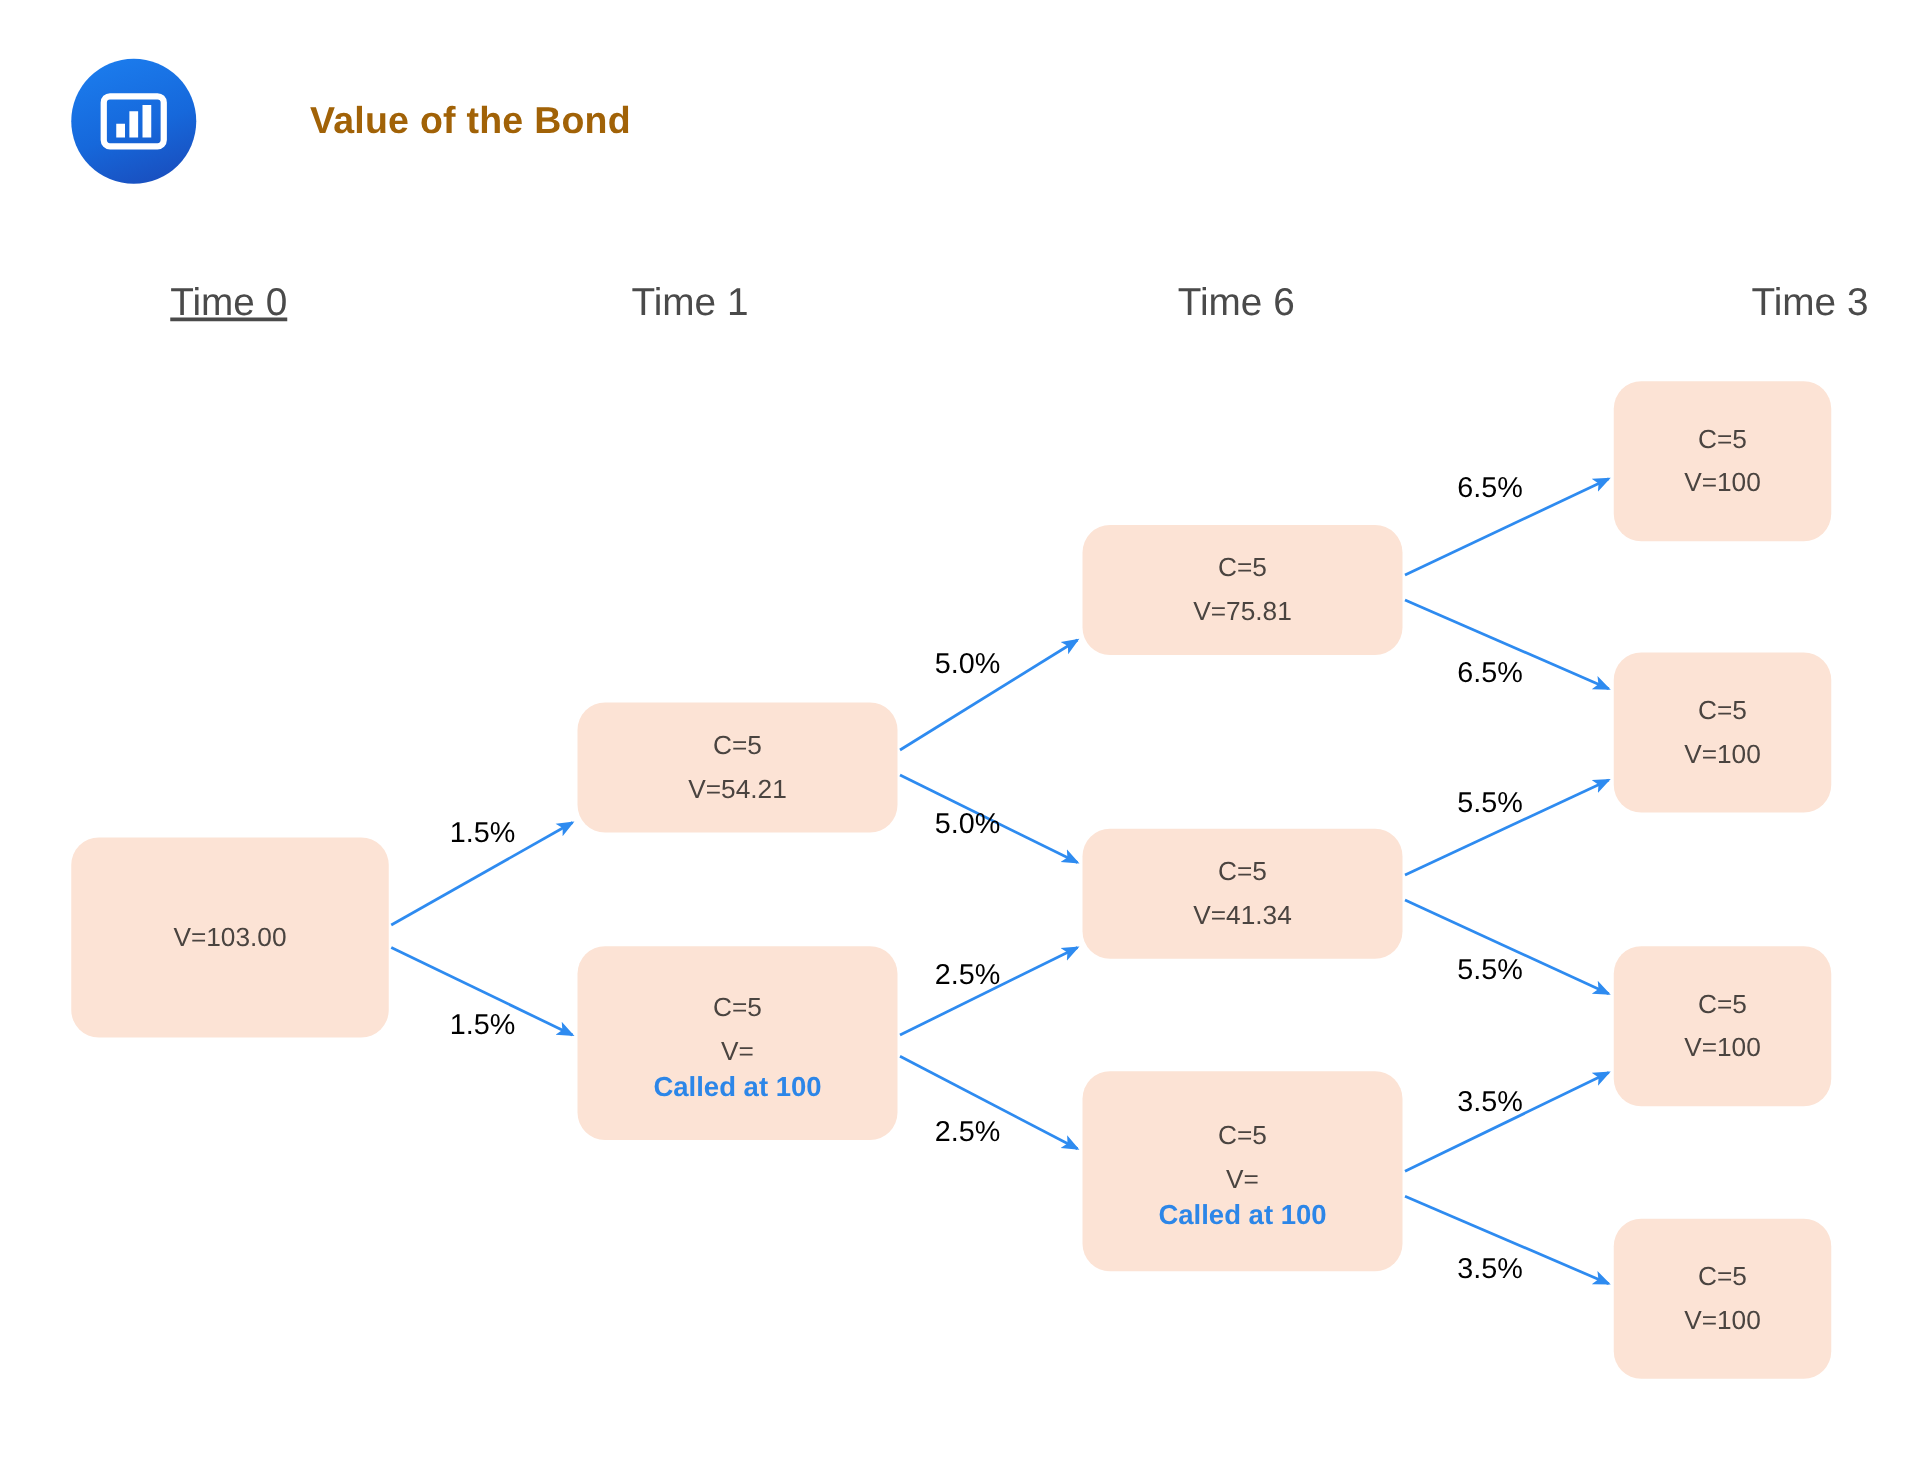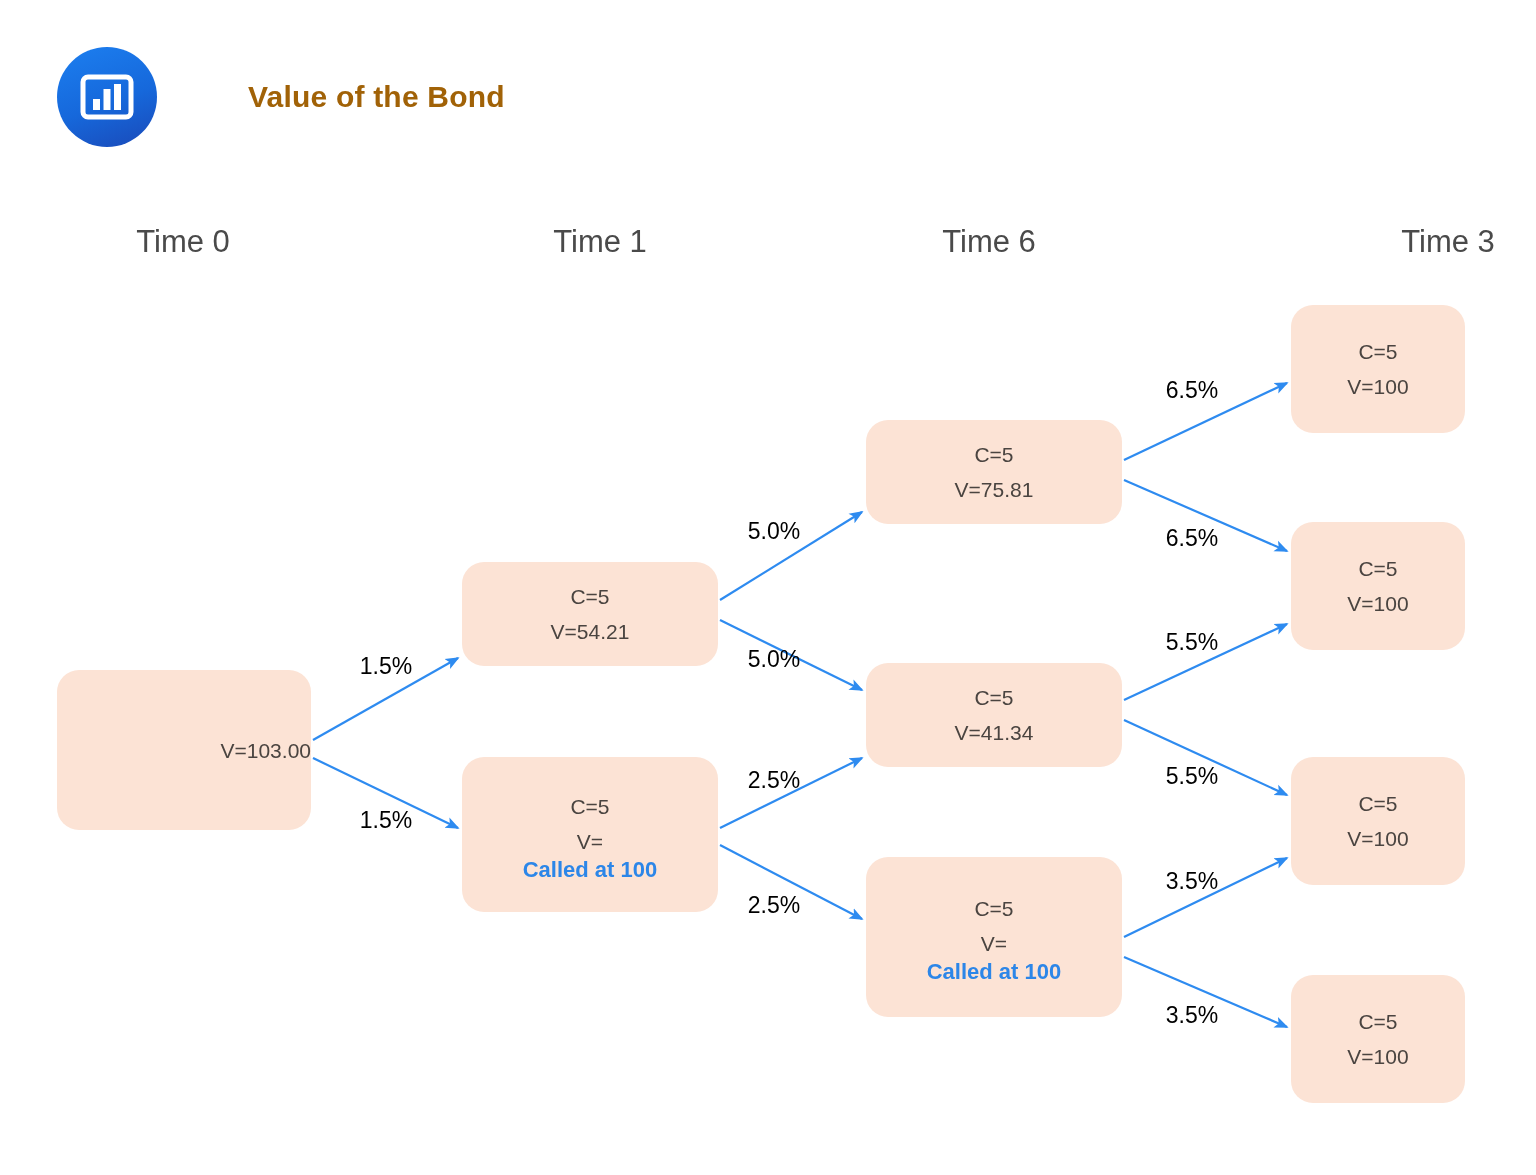--- a/index.html
+++ b/index.html
@@ -141,21 +141,21 @@
         <line x1="720" y1="845" x2="862" y2="919" stroke="#2e8bf0" stroke-width="2.2" marker-end="url(#arrowhead)"></line>
         <line x1="1124" y1="460" x2="1287" y2="383" stroke="#2e8bf0" stroke-width="2.2" marker-end="url(#arrowhead)"></line>
         <line x1="1124" y1="480" x2="1287" y2="551" stroke="#2e8bf0" stroke-width="2.2" marker-end="url(#arrowhead)"></line>
         <line x1="1124" y1="700" x2="1287" y2="624" stroke="#2e8bf0" stroke-width="2.2" marker-end="url(#arrowhead)"></line>
         <line x1="1124" y1="720" x2="1287" y2="795" stroke="#2e8bf0" stroke-width="2.2" marker-end="url(#arrowhead)"></line>
         <line x1="1124" y1="937" x2="1287" y2="858" stroke="#2e8bf0" stroke-width="2.2" marker-end="url(#arrowhead)"></line>
         <line x1="1124" y1="957" x2="1287" y2="1027" stroke="#2e8bf0" stroke-width="2.2" marker-end="url(#arrowhead)"></line>
       </g>
   </svg>
   <div id="node-layer">
-      <div class="node" style="left: 57px; top: 670px; width: 254px; height: 160px; background: rgb(252, 227, 213); align-items: flex-end;">
+      <div class="node" style="left: 57px; top: 670px; width: 254px; height: 160px; background: rgb(252, 227, 213);">
         <div class="line">V=103.00</div>
       </div>
       <div class="node" style="left: 462px; top: 562px; width: 256px; height: 104px; background: rgb(252, 227, 213);">
         <div class="line">C=5</div>
         <div class="line">V=54.21</div>
       </div>
       <div class="node" style="left: 462px; top: 757px; width: 256px; height: 155px; background: rgb(252, 227, 213);">
         <div class="line">C=5</div>
         <div class="line">V=</div>
         <div class="called" style="color: rgb(44, 134, 232);">Called at 100</div>
@@ -198,18 +198,18 @@
       <div class="rate" style="left: 774px; top: 780px;">2.5%</div>
       <div class="rate" style="left: 774px; top: 905px;">2.5%</div>
       <div class="rate" style="left: 1192px; top: 390px;">6.5%</div>
       <div class="rate" style="left: 1192px; top: 538px;">6.5%</div>
       <div class="rate" style="left: 1192px; top: 642px;">5.5%</div>
       <div class="rate" style="left: 1192px; top: 776px;">5.5%</div>
       <div class="rate" style="left: 1192px; top: 881px;">3.5%</div>
       <div class="rate" style="left: 1192px; top: 1015px;">3.5%</div>
     </div>
   <div id="column-layer">
-      <div class="col-header" style="left: 183px;">Time 0</div>
-      <div class="col-header" style="left: 600px;">Time 1</div>
+      <div class="col-header" style="left: 183px; text-decoration: underline;">Time 0</div>
+      <div class="col-header" style="left: 552px;">Time 1</div>
       <div class="col-header" style="left: 989px;">Time 6</div>
       <div class="col-header" style="left: 1448px;">Time 3</div>
     </div>
 </div>
 
 </body></html>

